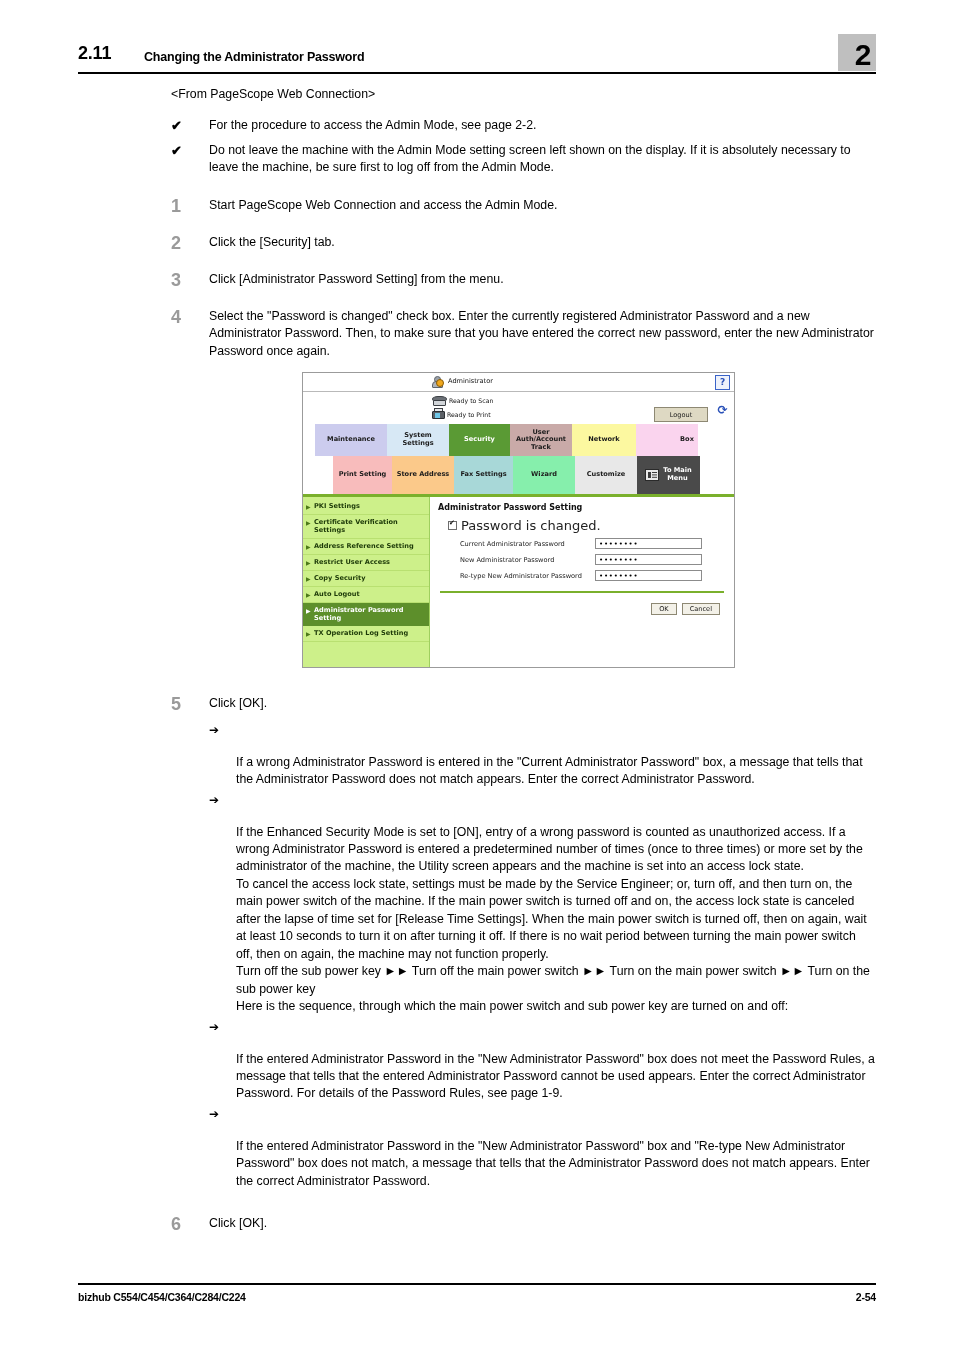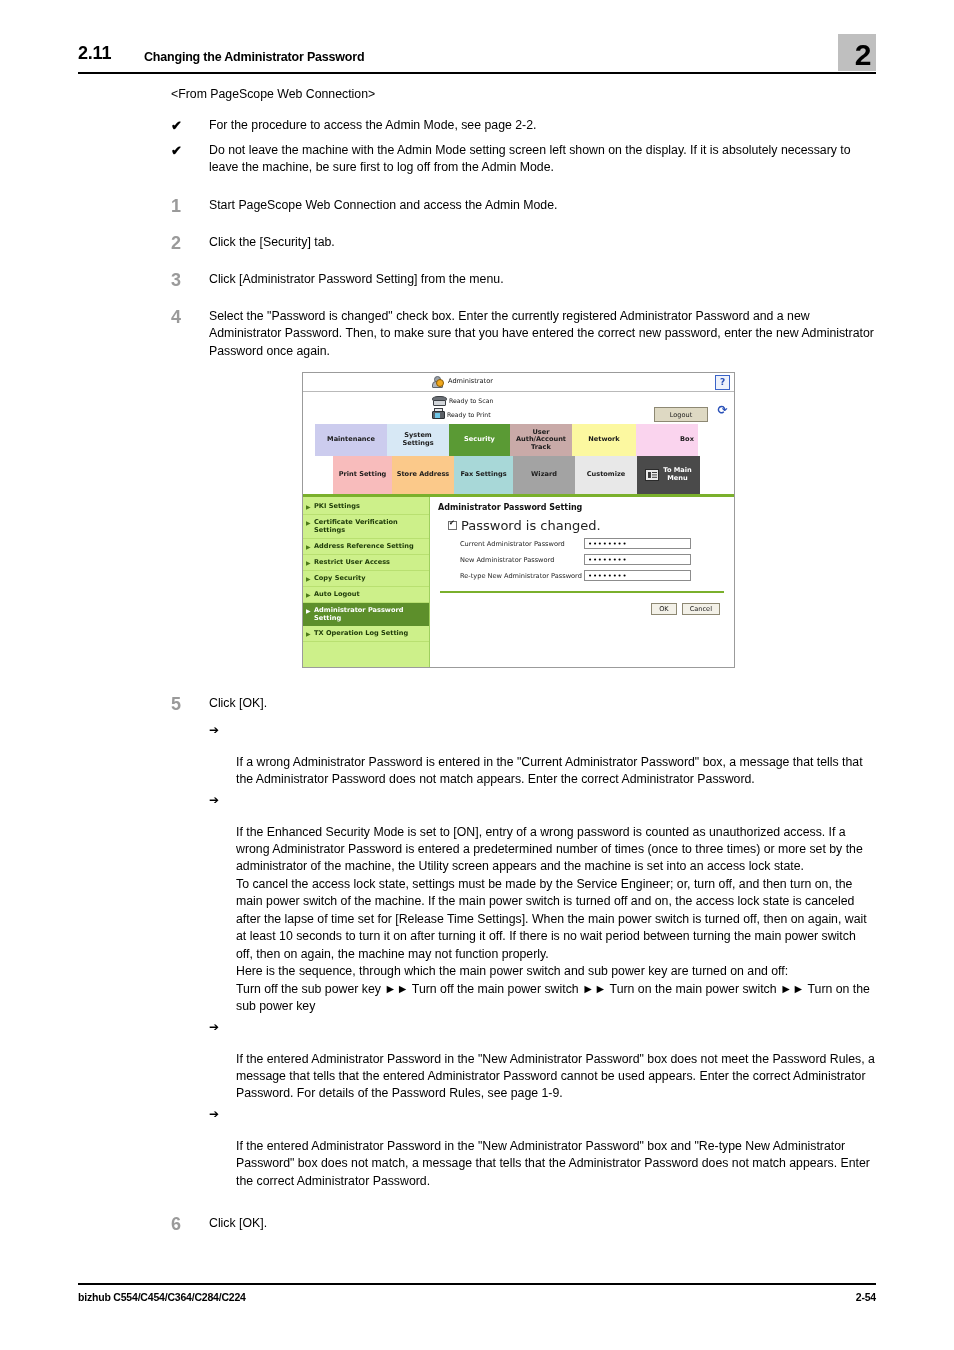--- a/index.html
+++ b/index.html
@@ -368,20 +368,21 @@
     position: absolute;
     left: 0px; top: -2px;
     font-size: 7px;
     color: #111;
     line-height: 1;
   }
   .ss-field {
     display: flex;
     align-items: center;
     margin: 0 0 5px 22px;
+    gap: 11px;
   }
   .ss-flabel {
     font-size: 6.6px;
     color: #222;
     width: 124px;
     flex: 0 0 124px;
   }
   .ss-finput {
     width: 107px;
     height: 11px;
@@ -576,21 +577,21 @@
     <div class="ss-tabs2">
       <div class="ss-tab" style="background: rgb(248, 188, 188); color: rgb(28, 28, 28); width: 59px; flex: 0 0 59px;">
           <span>Print Setting</span>
         </div>
       <div class="ss-tab" style="background: rgb(251, 201, 138); color: rgb(28, 28, 28); width: 62px; flex: 0 0 62px;">
           <span>Store Address</span>
         </div>
       <div class="ss-tab" style="background: rgb(168, 216, 216); color: rgb(28, 28, 28); width: 59px; flex: 0 0 59px;">
           <span>Fax Settings</span>
         </div>
-      <div class="ss-tab" style="background: #a3a3a3; color: rgb(28, 28, 28); width: 62px; flex: 0 0 62px;">
+      <div class="ss-tab" style="background: #86efac; color: rgb(28, 28, 28); width: 62px; flex: 0 0 62px;">
           <span>Wizard</span>
         </div>
       <div class="ss-tab" style="background: rgb(232, 232, 232); color: rgb(28, 28, 28); width: 62px; flex: 0 0 62px;">
           <span>Customize</span>
         </div>
       <div class="ss-tab" style="background: rgb(74, 74, 74); color: rgb(255, 255, 255); width: 63px; flex: 0 0 63px;">
           <span class="tomain-ico"></span>
           <span>To Main<br>Menu</span>
         </div>
     </div>
@@ -675,22 +676,22 @@
         <div class="sub-item">
           <div class="sub-arrow">➔</div>
           <div class="sub-text">If a wrong Administrator Password is entered in the "Current Administrator Password" box, a message that tells that the Administrator Password does not match appears. Enter the correct Administrator Password.</div>
         </div>
 
         <div class="sub-item">
           <div class="sub-arrow">➔</div>
           <div class="sub-text">
             <p class="para">If the Enhanced Security Mode is set to [ON], entry of a wrong password is counted as unauthorized access. If a wrong Administrator Password is entered a predetermined number of times (once to three times) or more set by the administrator of the machine, the Utility screen appears and the machine is set into an access lock state.</p>
             <p class="para">To cancel the access lock state, settings must be made by the Service Engineer; or, turn off, and then turn on, the main power switch of the machine. If the main power switch is turned off and on, the access lock state is canceled after the lapse of time set for [Release Time Settings]. When the main power switch is turned off, then on again, wait at least 10 seconds to turn it on after turning it off. If there is no wait period between turning the main power switch off, then on again, the machine may not function properly.</p>
+            <p class="para">Turn off the sub power key ►► Turn off the main power switch ►► Turn on the main power switch ►► Turn on the sub power key</p>
             <p class="para">Here is the sequence, through which the main power switch and sub power key are turned on and off:</p>
-            <p class="para">Turn off the sub power key ►► Turn off the main power switch ►► Turn on the main power switch ►► Turn on the sub power key</p>
           </div>
         </div>
 
         <div class="sub-item">
           <div class="sub-arrow">➔</div>
           <div class="sub-text">If the entered Administrator Password in the "New Administrator Password" box does not meet the Password Rules, a message that tells that the entered Administrator Password cannot be used appears. Enter the correct Administrator Password. For details of the Password Rules, see page 1-9.</div>
         </div>
 
         <div class="sub-item">
           <div class="sub-arrow">➔</div>

